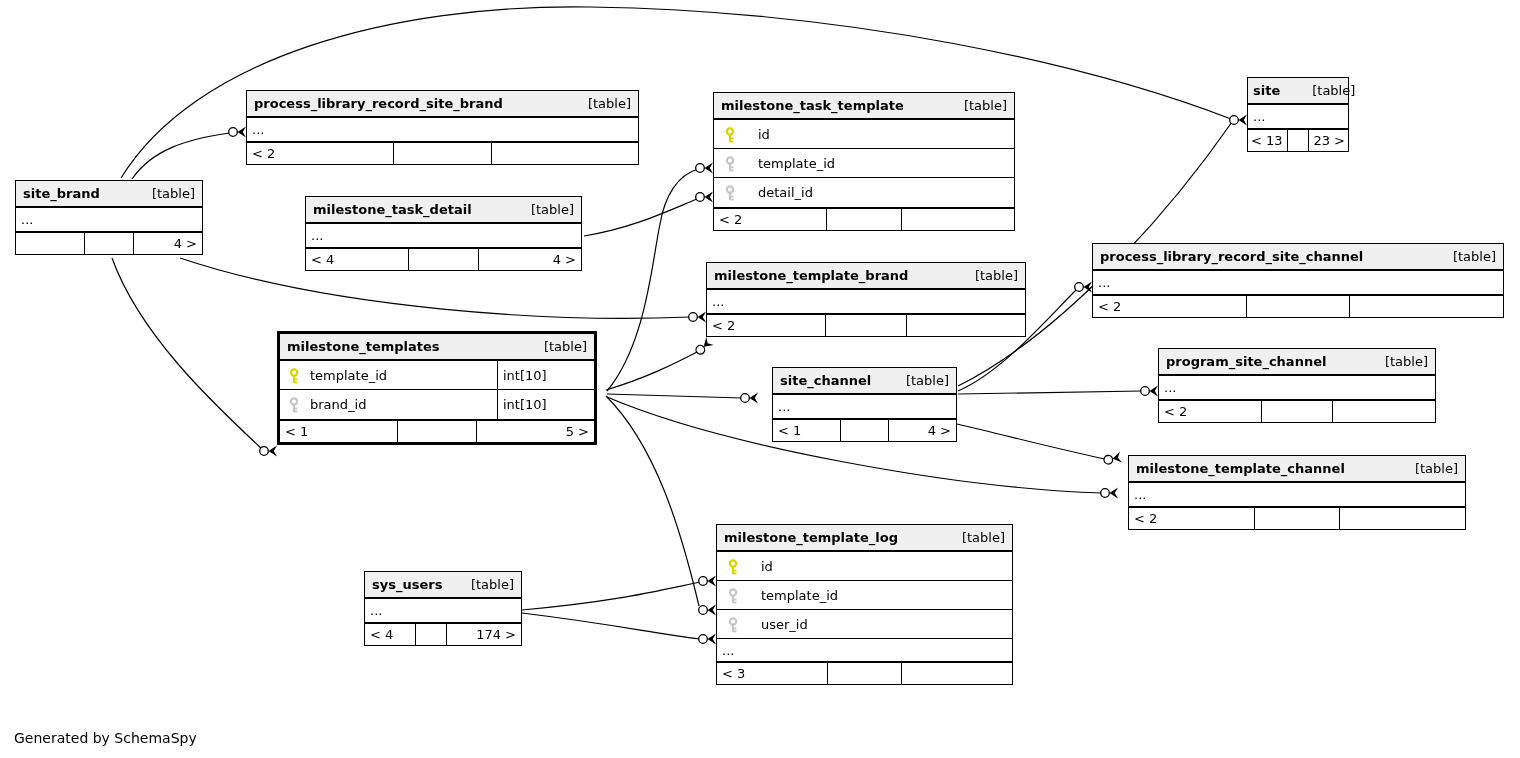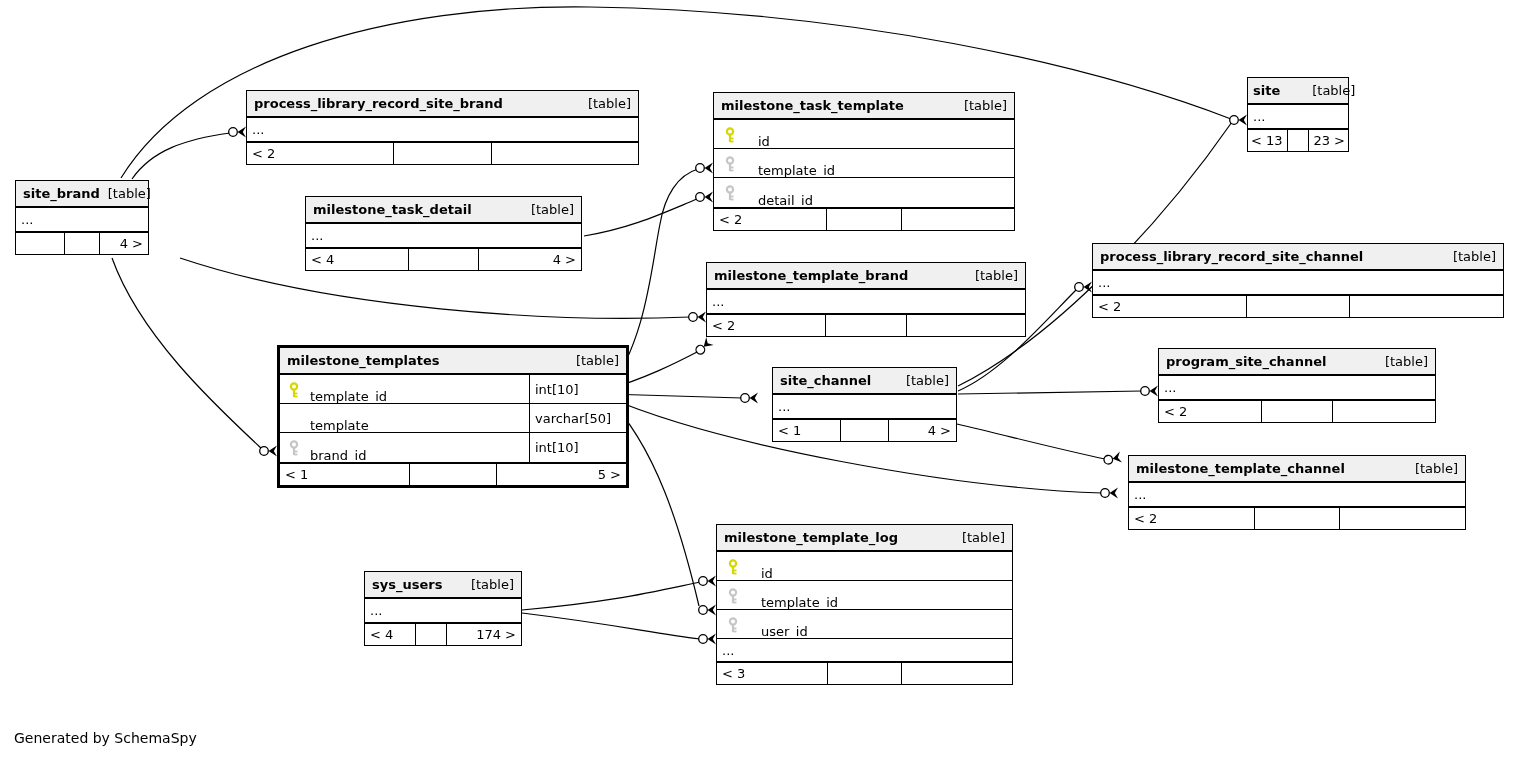--- a/index.html
+++ b/index.html
@@ -16,21 +16,21 @@
   .tbl.focus{border:3px solid #000;}
   .hdr{
     background:#f0f0f0;border-bottom:2px solid #000;height:27px;
     display:flex;align-items:center;justify-content:space-between;
     padding:0 7px;box-sizing:border-box;
   }
   .hdr .nm{font-weight:bold;white-space:nowrap;}
   .hdr .tag{font-weight:normal;white-space:nowrap;margin-left:8px;}
   .crow{
     position:relative;height:29px;border-bottom:1px solid #000;
-    display:flex;align-items:flex-end;box-sizing:border-box;
+    display:flex;align-items:center;box-sizing:border-box;
   }
   .crow .keyic{position:absolute;left:10px;top:7px;width:12px;height:16px;}
   .crow.tight .keyic{left:8px;}
   .crow .cn{padding-left:44px;white-space:nowrap;}
   .crow.tight .cn{padding-left:30px;}
   .crow .ct{
     margin-left:auto;border-left:1px solid #000;width:97px;align-self:stretch;
     display:flex;align-items:center;padding-left:5px;box-sizing:border-box;white-space:nowrap;
   }
   .dots{height:23px;display:flex;align-items:center;padding-left:5px;box-sizing:border-box;}
@@ -101,21 +101,21 @@
     <span class="tag">[table]</span>
   </div>
   <div class="dots">...</div>
   <div class="ftr">
     <span class="fc">&lt; 2</span>
     <span class="fc mid"></span>
     <span class="fc last"></span>
   </div>
 </div>
 
-<div class="tbl" style="left:15px;top:180px;width:134px;">
+<div class="tbl" style="left:15px;top:180px;width:188px;">
   <div class="hdr">
     <span class="nm">site_brand</span>
     <span class="tag">[table]</span>
   </div>
   <div class="dots">...</div>
   <div class="ftr">
     <span class="fc"></span>
     <span class="fc mid"></span>
     <span class="fc last">4 &gt;</span>
   </div>
@@ -222,35 +222,31 @@
     <span class="tag">[table]</span>
   </div>
   <div class="dots">...</div>
   <div class="ftr">
     <span class="fc">&lt; 1</span>
     <span class="fc mid"></span>
     <span class="fc last">4 &gt;</span>
   </div>
 </div>
 
-<div class="tbl focus" style="left:277px;top:345px;width:352px;">
+<div class="tbl focus" style="left:277px;top:331px;width:320px;">
   <div class="hdr">
     <span class="nm">milestone_templates</span>
     <span class="tag">[table]</span>
   </div>
   <div class="crow tight">
     <svg class="keyic" viewBox="0 0 12 16" stroke="#d6d600">
         <use href="#pkey"></use>
       </svg>
     <span class="cn">template_id</span>
     <span class="ct">int[10]</span>
-  </div>
-  <div class="crow tight">
-    <span class="cn">template</span>
-    <span class="ct">varchar[50]</span>
   </div>
   <div class="crow tight" style="border-bottom:none;">
     <svg class="keyic" viewBox="0 0 12 16" stroke="#c6c6c6">
         <use href="#pkey"></use>
       </svg>
     <span class="cn">brand_id</span>
     <span class="ct">int[10]</span>
   </div>
   <div class="ftr">
     <span class="fc">&lt; 1</span>

